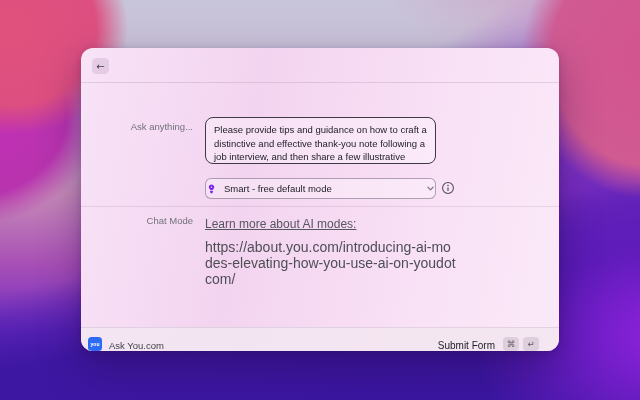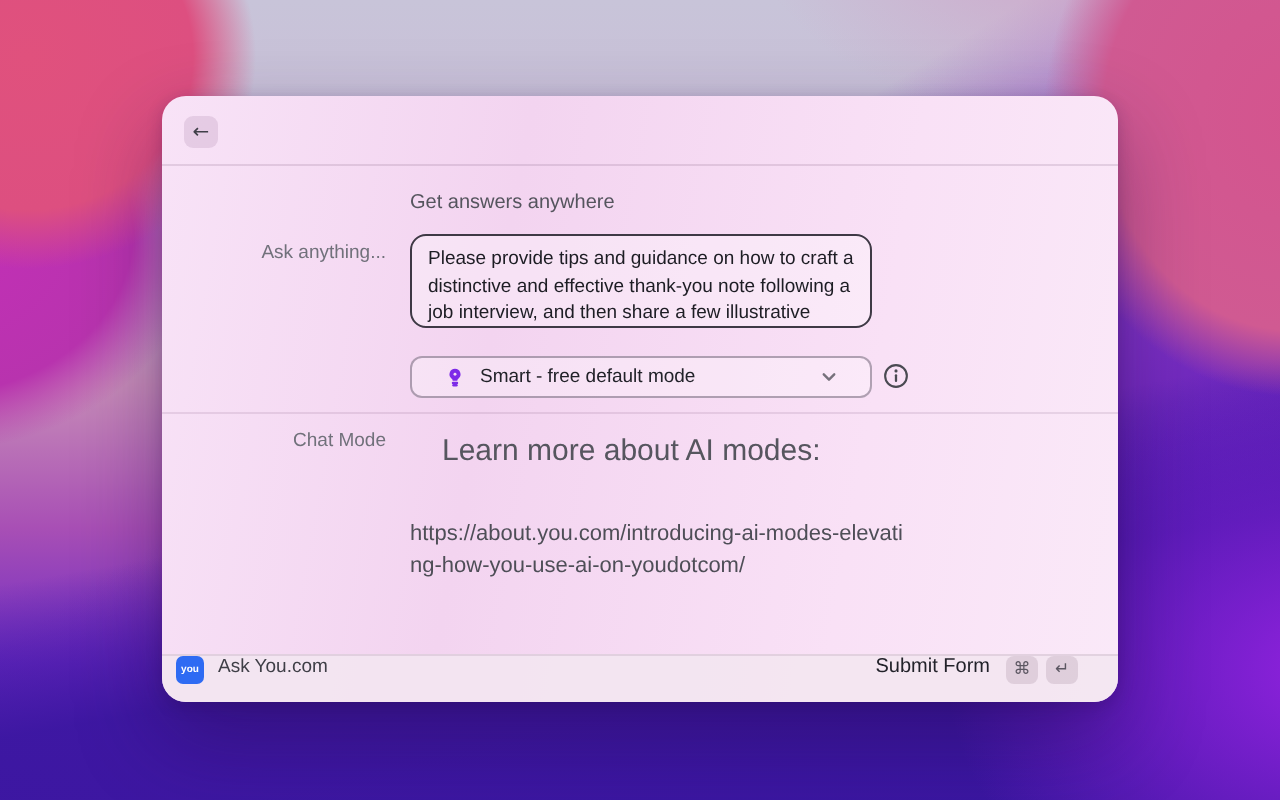--- a/index.html
+++ b/index.html
@@ -46,38 +46,38 @@
     border:1px solid #3e3945; border-radius:8px;
     background:rgba(255,255,255,0.32);
     padding:5px 8px; font-size:9.5px; line-height:13.5px; color:#1d1d24;
     overflow:hidden; cursor:text;
   }
 
   .mode-select{
     position:absolute; left:124px; top:95px; width:231px; height:21px;
     border:1px solid rgba(62,50,72,0.40); border-radius:6px;
     background:rgba(255,255,255,0.30);
-    display:flex; align-items:center; padding:0 16px; gap:7px; cursor:pointer;
+    display:flex; align-items:center; padding:0 0; gap:7px; cursor:pointer;
   }
   .mode-select .mode-text{ font-size:9.5px; color:#222229; flex:1; }
   .bulb{ width:11px; height:11px; flex:0 0 auto; }
   .chev{ width:9px; height:9px; flex:0 0 auto; opacity:.75; }
   .info-btn{ position:absolute; left:360px; top:98px; width:14px; height:14px; cursor:pointer; }
 
   .info-section{ position:relative; height:119px; }
-  .learn-text{ position:absolute; left:140px; top:10px; font-size:15px; color:#56565f; }
+  .learn-text{ position:absolute; left:124px; top:10px; font-size:12px; color:#56565f;text-decoration:underline; }
   .url-text{
     position:absolute; left:124px; top:32px; width:252px;
-    font-size:11px; line-height:16px; color:#4e4e57;
-    overflow-wrap:break-word; word-break:break-all;margin-top:20px;
+    font-size:14px; line-height:16px; color:#4e4e57;
+    overflow-wrap:break-word; word-break:break-all;
   }
 
   .win-footer{
     position:absolute; left:0; right:0; bottom:0; height:24px;
-    display:flex; align-items:flex-start; padding:0 20px 0 6px;
+    display:flex; align-items:flex-end; padding:0 20px 0 6px;
     background:rgba(243,230,240,0.88);
     border-top:1px solid rgba(95,55,95,0.12);
   }
   .brand-logo{
     width:14px; height:14px; border-radius:3.5px; background:#2e6bf3;
     color:#fff; font-size:5px; font-weight:bold; letter-spacing:0;
     display:flex; align-items:center; justify-content:center; margin-right:7px; margin-left:1px;
   }
   .brand-label{ font-size:9.5px; color:#3f3f47; }
   .footer-spacer{ flex:1; }
@@ -96,21 +96,20 @@
 
 <div class="window">
 
   <div class="win-header">
     <div class="back-btn">
       <span>←</span>
     </div>
   </div>
 
   <div class="form-section">
-    <div class="section-heading">Get answers anywhere</div>
 
     <div class="field-label lbl-ask">Ask anything...</div>
     <div class="ask-box"><span>Please provide tips and guidance on how to craft a distinctive and effective thank-you note following a job interview, and then share a few illustrative exam</span></div>
 
     <div class="field-label lbl-mode">Chat Mode</div>
     <div class="mode-select">
       <svg class="bulb" viewBox="0 0 24 24" fill="none" stroke="#7d2ae8" stroke-width="2.6" stroke-linecap="round">
         <path d="M12 3a6 6 0 0 0-3.6 10.8c.7.55 1.1 1.2 1.1 2.2h5c0-1 .4-1.65 1.1-2.2A6 6 0 0 0 12 3z" fill="#7d2ae8" stroke="none"></path>
         <line x1="9.8" y1="18.6" x2="14.2" y2="18.6"></line>
         <line x1="10.4" y1="21" x2="13.6" y2="21"></line>

